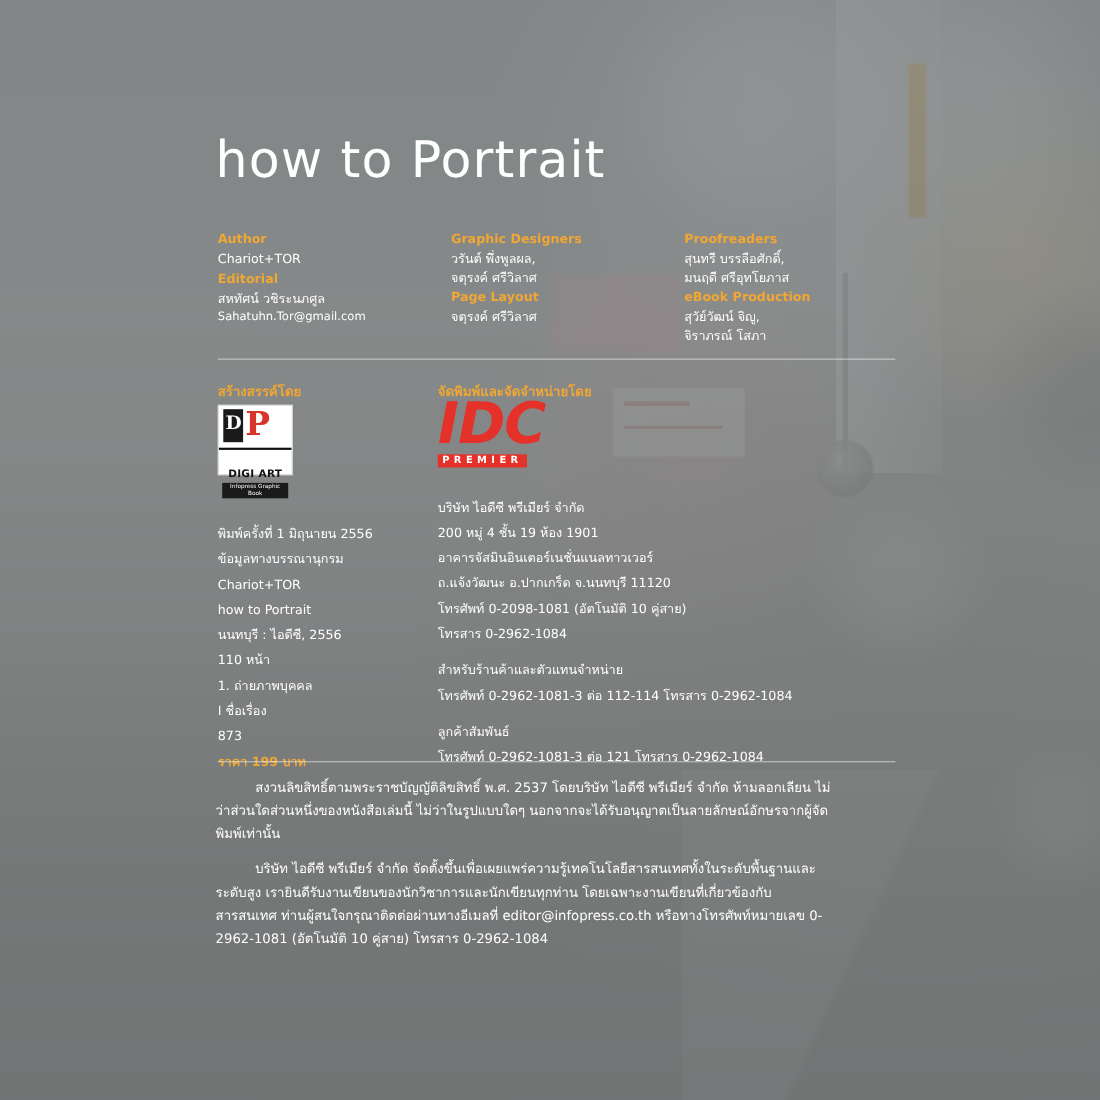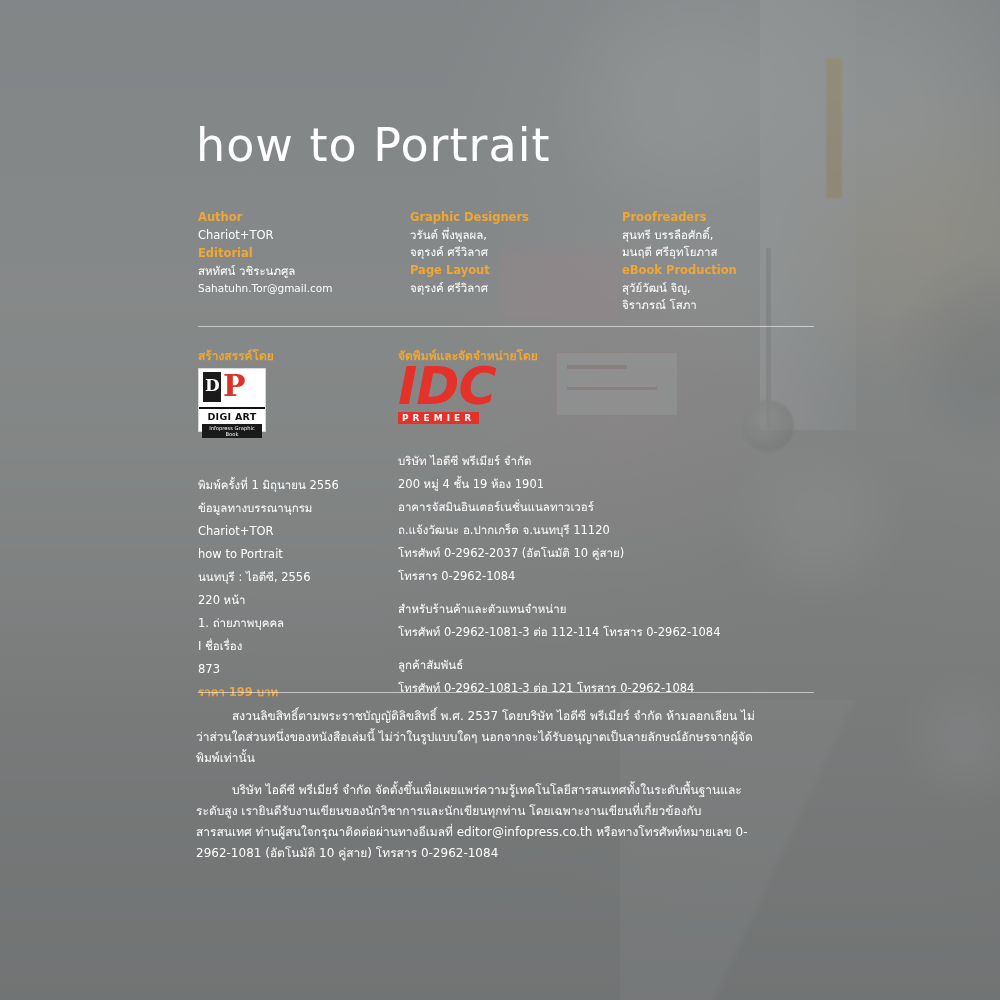--- a/index.html
+++ b/index.html
@@ -186,21 +186,21 @@
   .digiart .blk {
     position: absolute; left: 4px; top: 3px; width: 18px; height: 30px; background: #1a1a1a;
   }
   .digiart .d {
     position: absolute; left: 6px; top: 6px; color: #fff; font-size: 17px; font-weight: bold; font-family: "DejaVu Serif", serif;
   }
   .digiart .p {
     position: absolute; left: 24px; top: 2px; color: #d9342b; font-size: 30px; font-weight: bold; font-family: "DejaVu Serif", serif; line-height: 30px;
   }
   .digiart .name {
-    text-align: center; font-size: 9.5px; font-weight: bold; color: #111; letter-spacing: .3px; margin-top: 2px;
+    text-align: center; font-size: 9.5px; font-weight: bold; color: #111; letter-spacing: .3px; margin-top: 17px;
   }
   .digiart .sub {
     text-align: center; font-size: 5.2px; color: #ffffff; background: #1a1a1a; margin: 2px 3px 0 3px; padding: 1px 0;
   }
 
   
   .idc {
     position: absolute;
     left: 398px;
     top: 366px;
@@ -324,33 +324,33 @@
       <div class="main">IDC</div>
       <div class="prem">PREMIER</div>
     </div>
 
     <div class="col-left">
       <div>พิมพ์ครั้งที่ 1 มิถุนายน 2556</div>
       <div>ข้อมูลทางบรรณานุกรม</div>
       <div>Chariot+TOR</div>
       <div>how to Portrait</div>
       <div>นนทบุรี : ไอดีซี, 2556</div>
-      <div>220   หน้า</div>
+      <div>110   หน้า</div>
       <div>1. ถ่ายภาพบุคคล</div>
       <div>I ชื่อเรื่อง</div>
       <div>873</div>
       <div class="accent">ราคา 199 บาท</div>
     </div>
 
     <div class="col-right">
       <div>บริษัท ไอดีซี พรีเมียร์ จำกัด</div>
       <div>200 หมู่ 4 ชั้น 19 ห้อง 1901</div>
       <div>อาคารจัสมินอินเตอร์เนชั่นแนลทาวเวอร์</div>
       <div>ถ.แจ้งวัฒนะ อ.ปากเกร็ด จ.นนทบุรี 11120</div>
-      <div>โทรศัพท์  0-2962-2037 (อัตโนมัติ 10 คู่สาย)</div>
+      <div>โทรศัพท์  0-2098-1081 (อัตโนมัติ 10 คู่สาย)</div>
       <div>โทรสาร  0-2962-1084</div>
       <div class="gap"></div>
       <div>สำหรับร้านค้าและตัวแทนจำหน่าย</div>
       <div>โทรศัพท์ 0-2962-1081-3 ต่อ 112-114 โทรสาร 0-2962-1084</div>
       <div class="gap"></div>
       <div>ลูกค้าสัมพันธ์</div>
       <div>โทรศัพท์ 0-2962-1081-3 ต่อ 121 โทรสาร 0-2962-1084</div>
     </div>
 
     <div class="rule r2"></div>

